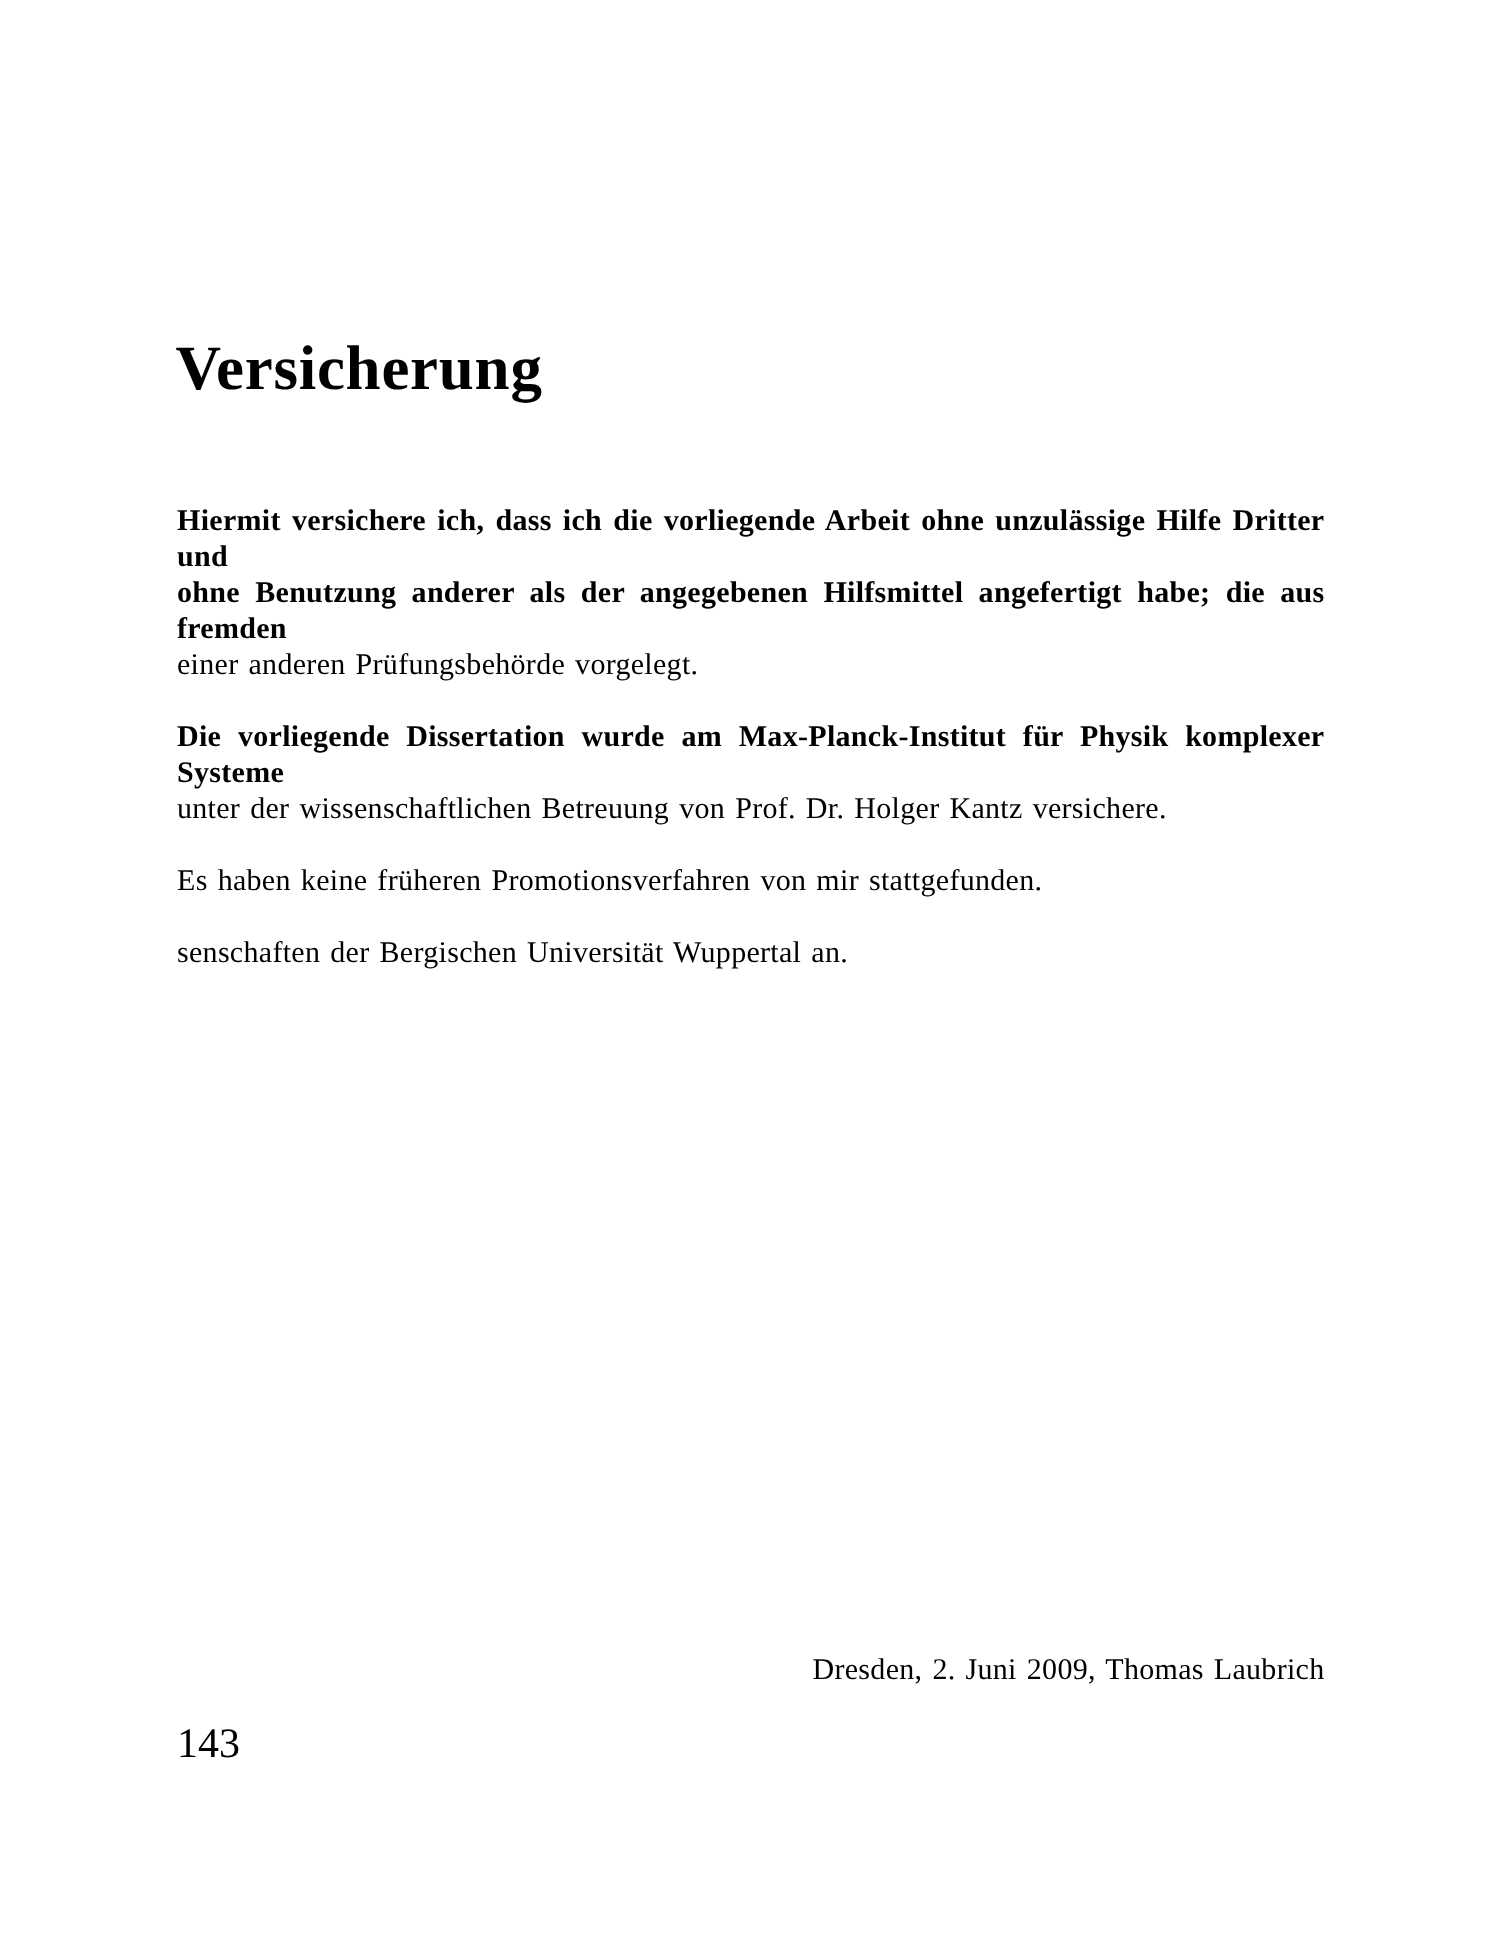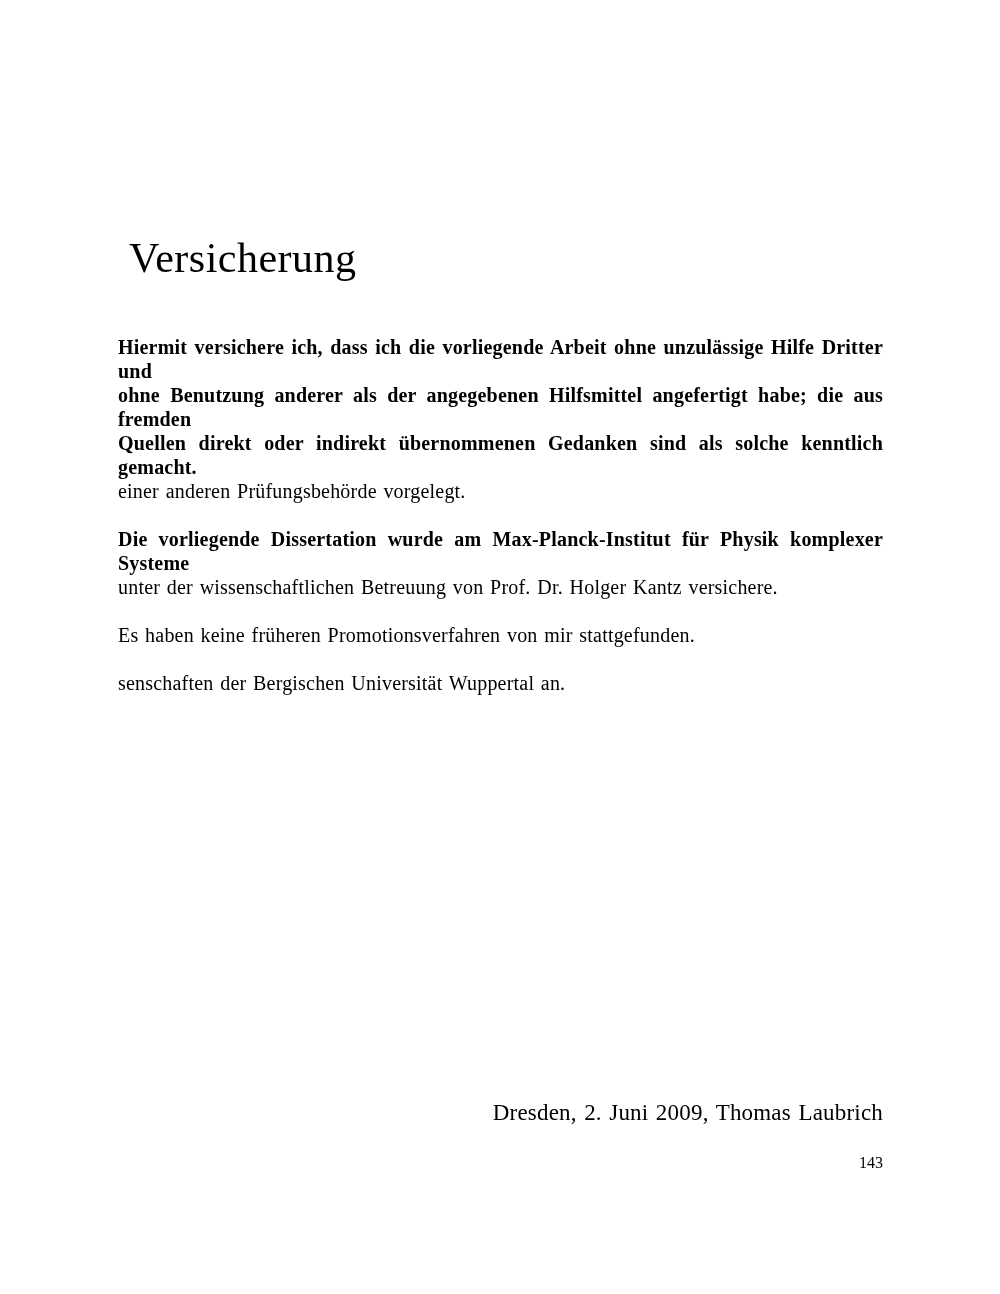--- a/index.html
+++ b/index.html
@@ -12,24 +12,24 @@
     background: #ffffff;
     color: #000000;
     font-family: "Liberation Serif", "DejaVu Serif", serif;
     position: relative;
     overflow: hidden;
   }
   .chapter-title {
     position: absolute;
     left: 117px;
     top: 222px;
-    margin: 12px;
+    margin: 0;
     font-size: 42px;
     line-height: 1.15;
-    font-weight: 400;
+    font-weight: 700;
     letter-spacing: 0.5px;
     white-space: nowrap;
   }
   .body-text {
     position: absolute;
     left: 118px;
     top: 335px;
     width: 765px;
     font-size: 20px;
     line-height: 24px;
@@ -47,47 +47,46 @@
     text-align-last: justify;
     font-weight: bold;
     -moz-text-align-last: justify;
   }
   .signature-line {
     position: absolute;
     left: 118px;
     top: 1101px;
     width: 765px;
     text-align: right;
-    font-size: 23px;
+    font-size: 20px;
     line-height: 24px;
     word-spacing: 1.5px;
     letter-spacing: 0.2px;
   }
   .page-number {
     position: absolute;
     left: 118px;
     top: 1151px;
     width: 765px;
-    text-align: right;
-    font-size: 16px;
+    text-align: left;
+    font-size: 28px;
     line-height: 24px;
     font-family: Liberation Serif, serif;
   }
 </style>
 </head>
 <body>
 
 <div class="page">
   <h1 class="chapter-title">Versicherung</h1>
 
   <div class="body-text" id="paragraphs">
       <div class="paragraph">
         <div class="line justified">Hiermit versichere ich, dass ich die vorliegende Arbeit ohne unzulässige Hilfe Dritter und</div>
         <div class="line justified">ohne Benutzung anderer als der angegebenen Hilfsmittel angefertigt habe; die aus fremden</div>
-        <div class="line justified">Quellen direkt oder indirekt übernommenen Gedanken sind als solche kenntlich gemacht.</div>
         <div class="line">einer anderen Prüfungsbehörde vorgelegt.</div>
       </div>
       <div class="paragraph">
         <div class="line justified">Die vorliegende Dissertation wurde am Max-Planck-Institut für Physik komplexer Systeme</div>
         <div class="line">unter der wissenschaftlichen Betreuung von Prof. Dr. Holger Kantz versichere.</div>
       </div>
       <div class="paragraph">
         <div class="line">Es haben keine früheren Promotionsverfahren von mir stattgefunden.</div>
       </div>
       <div class="paragraph">

